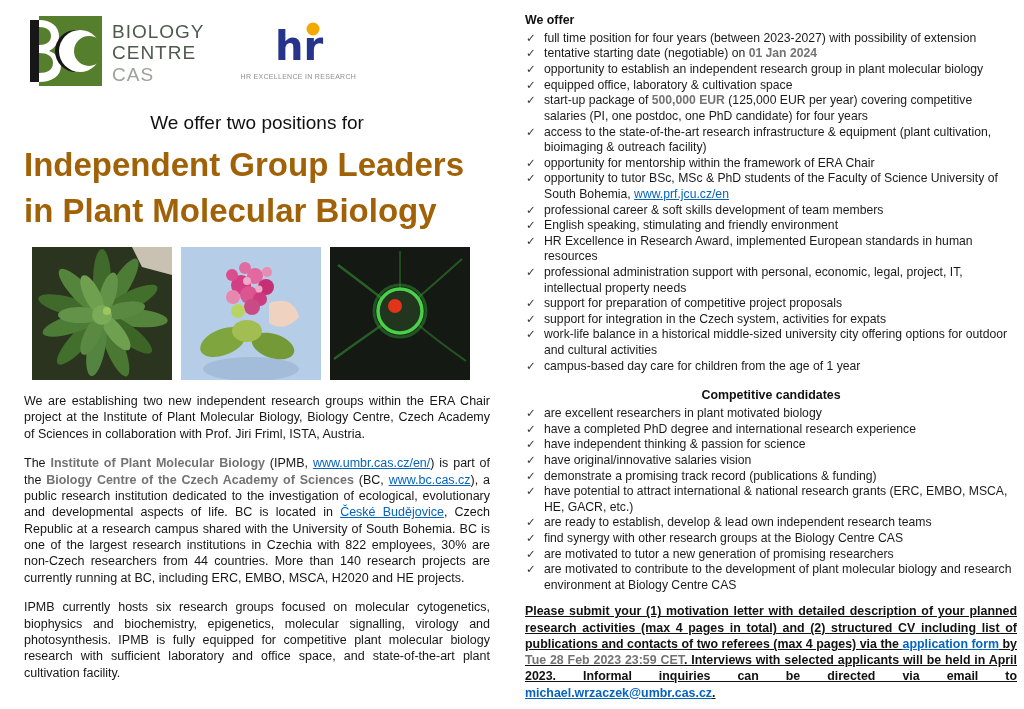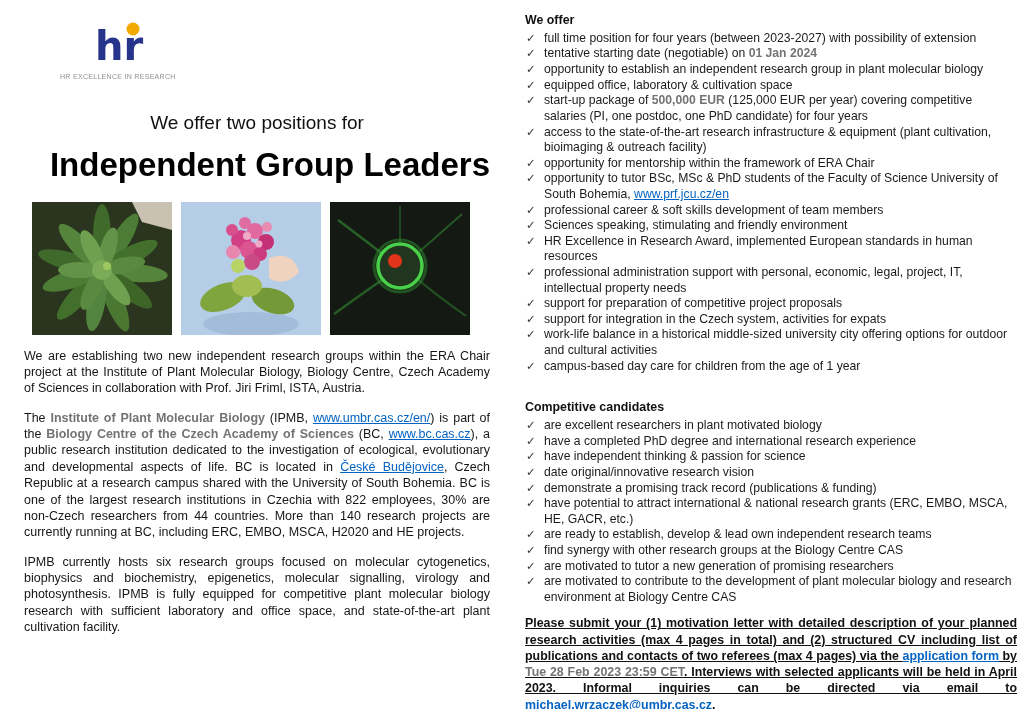--- a/index.html
+++ b/index.html
@@ -13,63 +13,81 @@
   
   .logo-row { display:flex; align-items:flex-start; height:80px; }
   .bc-logo { display:flex; gap:10px; }
   .bc-text { padding-top:5px; font-size:19px; line-height:1.12; letter-spacing:1px; color:#4d5a4d; }
   .bc-cas { color:#9aa39a; }
   .hr-logo { margin-left:36px; text-align:center; padding-top:4px; }
   .hr-caption { font-size:7px; color:#8f8f8f; letter-spacing:.3px; margin-top:1px; white-space:nowrap; }
 
   
   .intro { margin-top:16px; text-align:center; font-weight:normal; font-size:19px; color:#111; }
-  .title { margin:8px 0 0; text-align:right; font-size:33px; line-height:1.38; font-weight:bold; color:#000000; }
+  .title { margin:8px 0 0; text-align:left; font-size:33px; line-height:1.38; font-weight:bold; color:#a16207; }
 
   
   .photos { display:flex; justify-content:space-between; margin-top:14px; padding-left:8px; padding-right:20px; }
   .photo { width:140px; height:133px; display:block; }
 
   
   .para { font-size:12.5px; line-height:1.31; text-align:justify; margin:13px 0 0; color:#161616; }
 
   
   .sec-heading { font-weight:bold; font-size:12.4px; margin:0 0 2px; color:#111; }
   .check-list { list-style:none; margin:0; padding:0; }
   .check-list li { display:flex; align-items:flex-start; }
   .check { flex:0 0 13px; margin-right:6px; padding-left:1px; color:#3a3a3a; font-size:11.5px; line-height:1.35; }
   .li-text { flex:1; }
-  .mt { margin-top:26px; }
+  .mt { margin-top:14px;text-align:center; }
   .apply { font-weight:bold; text-align:justify; margin:10px 0 0; font-size:12.4px; line-height:1.31; color:#111;text-decoration:underline; }
 
   
   .g { color:#737373; font-weight:bold; }
   .l { color:#0563c1; text-decoration:underline; cursor:pointer;text-align:center; }
 </style>
 </head>
 <body>
 
 <div class="page">
 
   <div class="col-left">
 
     <div class="logo-row">
+      <div class="bc-logo">
+        <svg width="78" height="70" viewBox="0 0 78 70">
+          <rect x="6" y="4" width="9" height="62" fill="#171717"></rect>
+          <rect x="15" y="0" width="63" height="70" fill="#567f2d"></rect>
+          <path d="M15,4 c13,0 20,7 20,16 c0,8 -6,13 -10,15 c6,2 12,7 12,15 c0,10 -9,16 -22,16 z" fill="#ffffff"></path>
+          <path d="M15,11 c7,0 12,3 12,9 c0,6 -5,9 -12,9 z" fill="#567f2d"></path>
+          <path d="M15,37 c8,0 14,3 14,10 c0,7 -6,10 -14,10 z" fill="#567f2d"></path>
+          <circle cx="52" cy="35" r="21" fill="#171717"></circle>
+          <circle cx="56" cy="35" r="21" fill="#ffffff"></circle>
+          <circle cx="65" cy="35" r="15" fill="#567f2d"></circle>
+        </svg>
+        <div class="bc-text">
+          <div>BIOLOGY</div>
+          <div>CENTRE</div>
+          <div class="bc-cas">CAS</div>
+        </div>
+      </div>
       <div class="hr-logo">
         <svg width="66" height="48" viewBox="0 0 66 48">
           <text x="10" y="40" font-family="DejaVu Sans, sans-serif" font-weight="bold" font-size="40" fill="#27348b">hr</text>
           <circle cx="48" cy="9" r="6.5" fill="#f2a900"></circle>
         </svg>
         <div class="hr-caption">HR EXCELLENCE IN RESEARCH</div>
       </div>
     </div>
 
     <div class="intro">We offer two positions for</div>
 
     <h1 class="title">
       <span>Independent Group Leaders</span><br>
+      <span>in Plant Molecular Biology</span>
     </h1>
 
     <div class="photos">
       <svg class="photo" viewBox="0 0 140 133">
         <rect width="140" height="133" fill="#2b341e"></rect>
         <path d="M100,0 h40 v28 l-30,-8 z" fill="#c9c2b2"></path>
         <g>
           <ellipse transform="rotate(0 70 68)" cx="70" cy="34" rx="9" ry="32" fill="#3f6a2b"></ellipse>
           <ellipse transform="rotate(32 70 68)" cx="70" cy="34" rx="9" ry="32" fill="#4c7c35"></ellipse>
           <ellipse transform="rotate(63 70 68)" cx="70" cy="36" rx="9" ry="30" fill="#426f2c"></ellipse>
@@ -166,21 +184,21 @@
         <li>
           <span class="check">✓</span>
           <span class="li-text"><span>opportunity to tutor BSc, MSc &amp; PhD students of the Faculty of Science University of South Bohemia, </span><span class="l">www.prf.jcu.cz/en</span></span>
         </li>
         <li>
           <span class="check">✓</span>
           <span class="li-text"><span>professional career &amp; soft skills development of team members</span></span>
         </li>
         <li>
           <span class="check">✓</span>
-          <span class="li-text"><span>Sciences speaking, stimulating and friendly environment</span></span>
+          <span class="li-text"><span>English speaking, stimulating and friendly environment</span></span>
         </li>
         <li>
           <span class="check">✓</span>
           <span class="li-text"><span>HR Excellence in Research Award, implemented European standards in human resources</span></span>
         </li>
         <li>
           <span class="check">✓</span>
           <span class="li-text"><span>professional administration support with personal, economic, legal, project, IT, intellectual property needs</span></span>
         </li>
         <li>
@@ -210,21 +228,21 @@
         <li>
           <span class="check">✓</span>
           <span class="li-text"><span>have a completed PhD degree and international research experience</span></span>
         </li>
         <li>
           <span class="check">✓</span>
           <span class="li-text"><span>have independent thinking &amp; passion for science</span></span>
         </li>
         <li>
           <span class="check">✓</span>
-          <span class="li-text"><span>date original/innovative research vision</span></span>
+          <span class="li-text"><span>have original/innovative salaries vision</span></span>
         </li>
         <li>
           <span class="check">✓</span>
           <span class="li-text"><span>demonstrate a promising track record (publications &amp; funding)</span></span>
         </li>
         <li>
           <span class="check">✓</span>
           <span class="li-text"><span>have potential to attract international &amp; national research grants (ERC, EMBO, MSCA, HE, GACR, etc.)</span></span>
         </li>
         <li>

